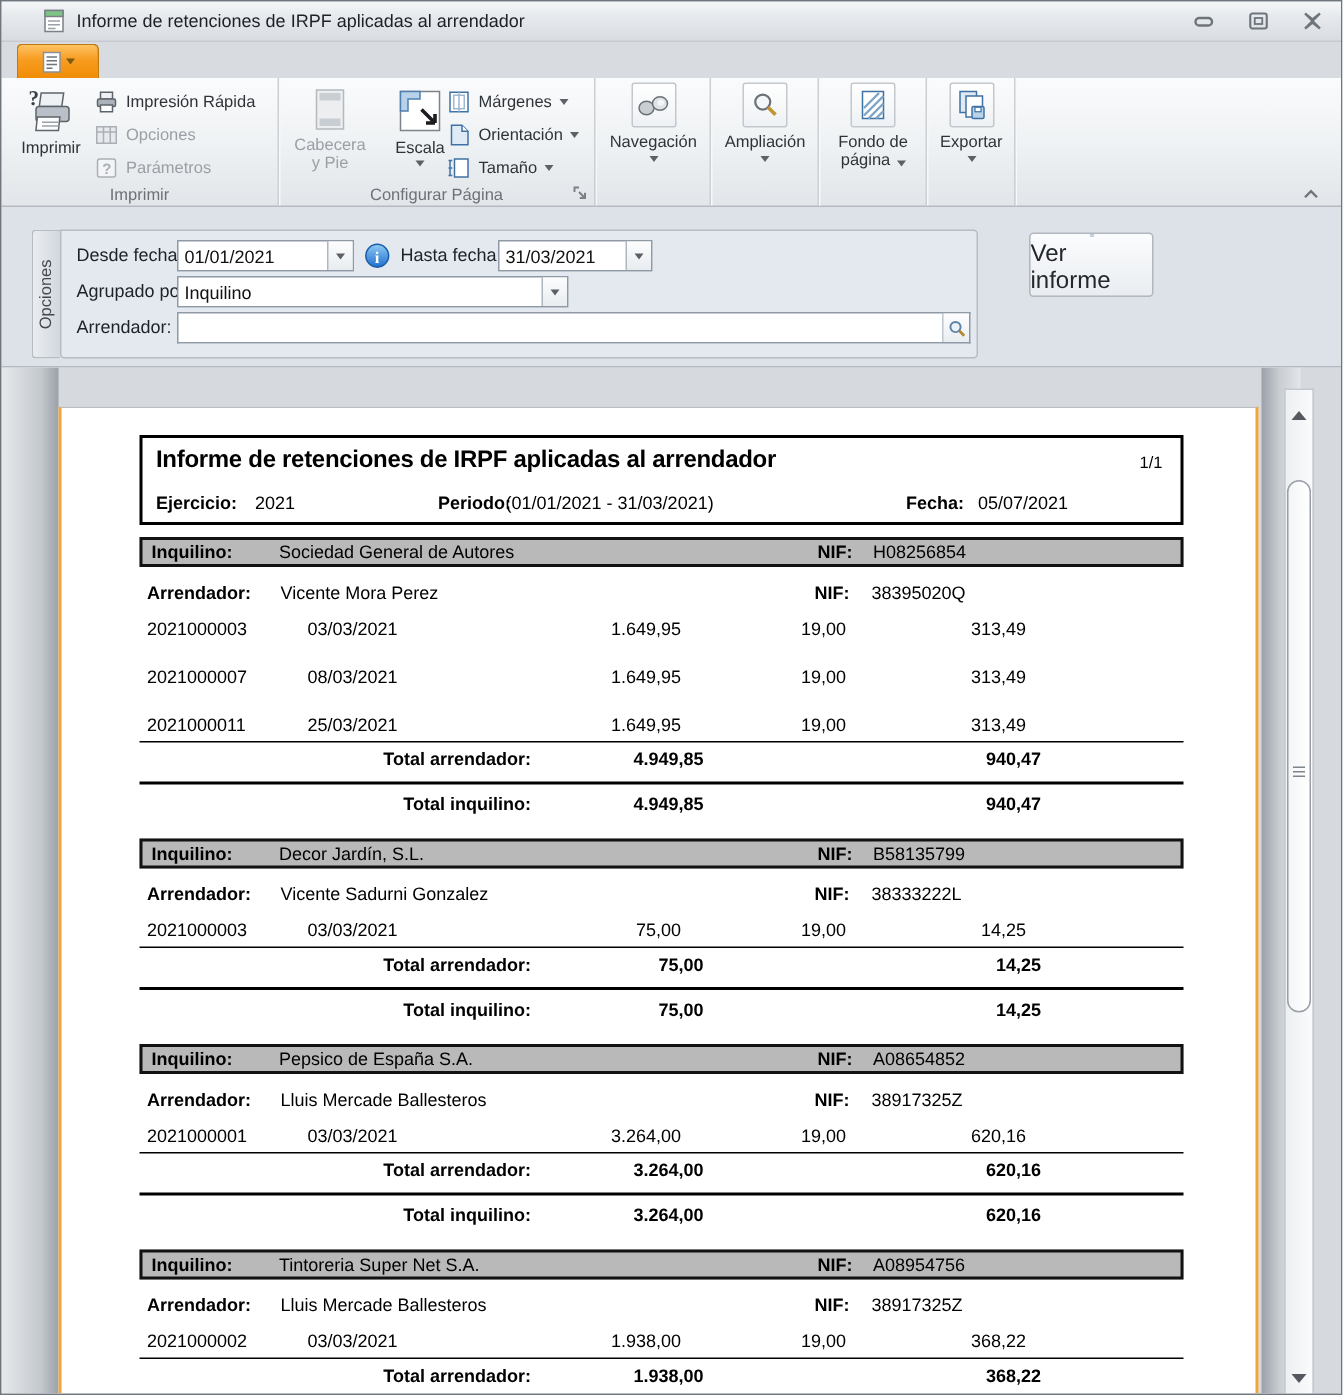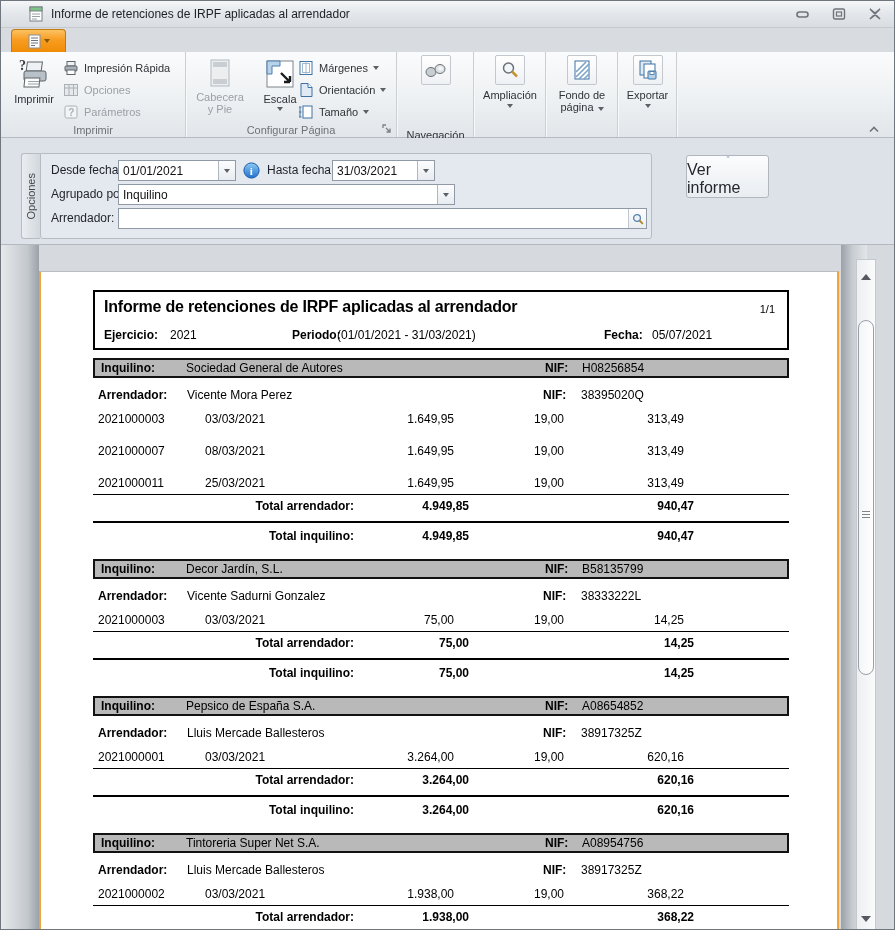--- a/index.html
+++ b/index.html
@@ -257,21 +257,21 @@
         <span class="tri"></span>
       </div>
       <div class="rgroup-label">Configurar Página</div>
       <svg class="launcher" viewBox="0 0 10 10">
         <path d="M1 4 V1 H4" fill="none" stroke="#7b8187" stroke-width="1.3"></path>
         <path d="M4 4 L8 8 M8 4.5 V8 H4.5" fill="none" stroke="#7b8187" stroke-width="1.3"></path>
       </svg>
     </div>
 
     <div class="rgroup" style="left:396px; width:77px;">
-      <div class="tallbtn" style="left:0; width:77px;gap:40px;">
+      <div class="tallbtn" style="left:0; width:77px;">
         <div class="iconbox">
           <svg width="22" height="16" viewBox="0 0 22 16">
             <ellipse cx="6" cy="10" rx="5" ry="4.5" fill="#c9ced3" stroke="#6b7177"></ellipse>
             <ellipse cx="15" cy="7" rx="5" ry="4.5" fill="#dfe3e6" stroke="#6b7177"></ellipse>
             <ellipse cx="15.5" cy="6.5" rx="2.2" ry="2" fill="#f4f6f7"></ellipse>
           </svg>
         </div>
         <span class="lbl">Navegación</span>
         <span class="tri"></span>
       </div>
@@ -354,21 +354,21 @@
         <div class="field" style="left:291px; width:103px;">
           <span class="val">31/03/2021</span>
           <span class="drop">
               <span class="tri"></span>
             </span>
         </div>
       </div>
 
       <div class="orow" style="top:30px;">
         <span class="olabel" style="left:10px;">Agrupado por:</span>
-        <div class="field" style="left:77px; width:337px;">
+        <div class="field" style="left:77px; width:261px;">
           <span class="val">Inquilino</span>
           <span class="drop">
               <span class="tri"></span>
             </span>
         </div>
       </div>
 
       <div class="orow" style="top:54px;">
         <span class="olabel" style="left:10px;">Arrendador:</span>
         <input class="lessor-input" value="" style="">

